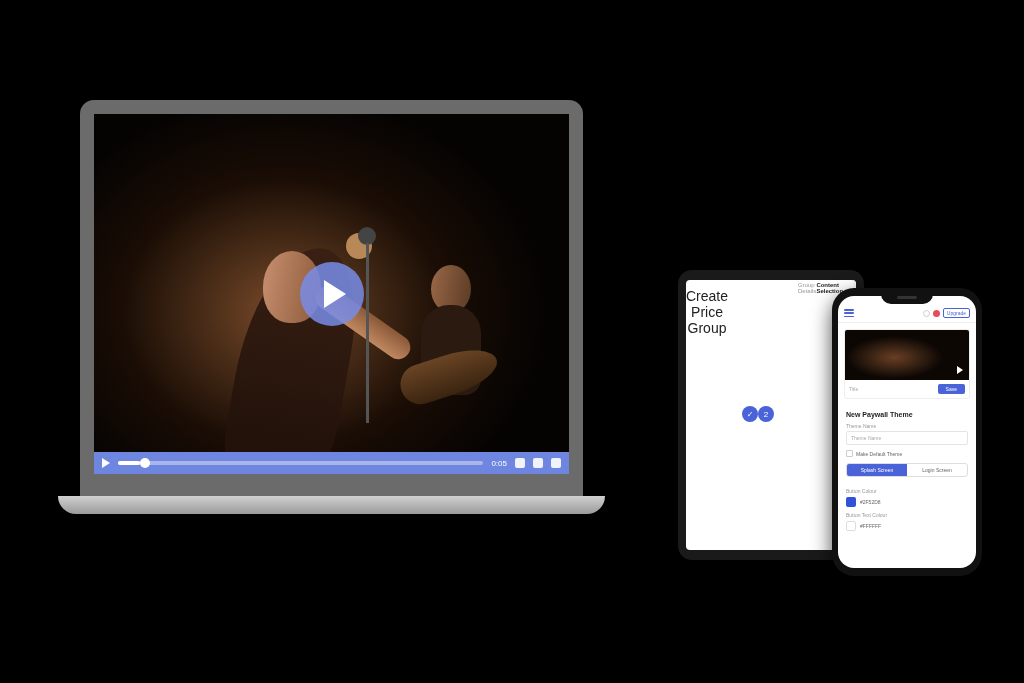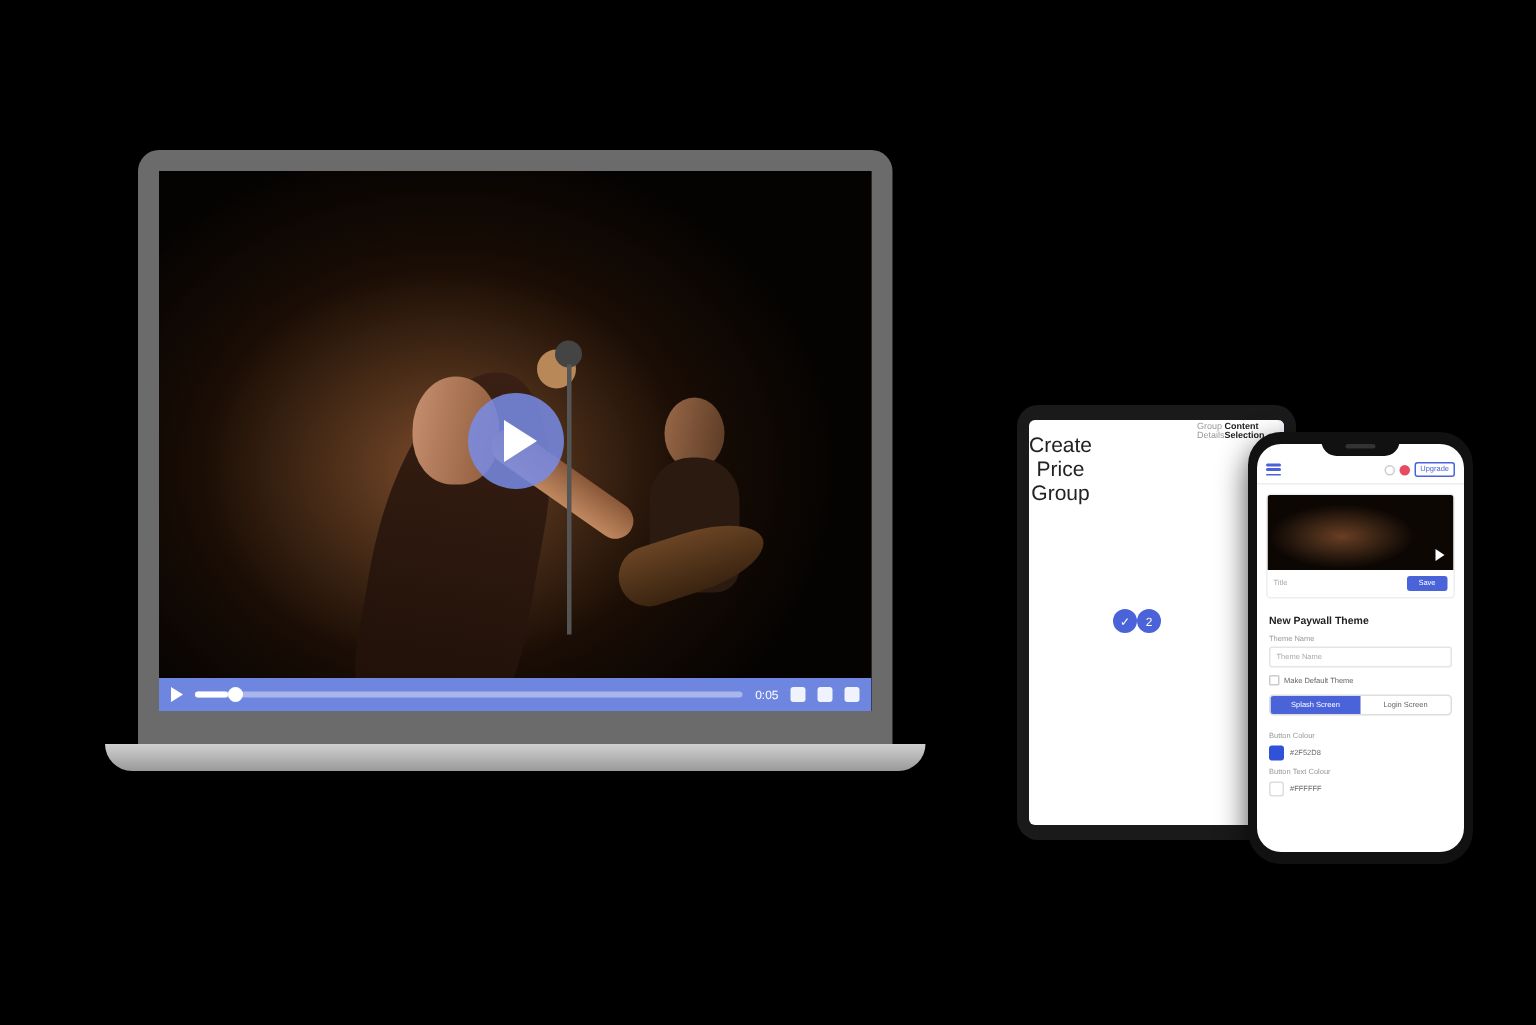--- a/index.html
+++ b/index.html
@@ -1,19 +1,19 @@
 <!DOCTYPE html>
 <html><head>
 <meta charset="utf-8">
 <style>
 * { box-sizing: border-box; margin: 0; padding: 0; }
 body { background: #000; width: 1024px; height: 683px; position: relative; font-family: -apple-system, Helvetica, Arial, sans-serif; overflow: hidden; }
 
 
-.laptop { position: absolute; left: 92px; top: 100px; width: 503px; }
+.laptop { position: absolute; left: 80px; top: 100px; width: 503px; }
 .laptop-screen { border: 14px solid #6b6b6b; border-bottom: 22px solid #6b6b6b; border-radius: 14px 14px 0 0; background: #000; height: 396px; position: relative; overflow: hidden; }
 .laptop-base { height: 18px; background: linear-gradient(#d0d0d0,#9a9a9a); border-radius: 0 0 20px 20px; margin: 0 -22px; box-shadow: 0 4px 6px rgba(0,0,0,.5); }
 .video-scene { position: absolute; inset: 0; background: radial-gradient(ellipse 55% 60% at 40% 55%, #7a4a2a 0%, #4a2d18 30%, #1a0d05 62%, #050302 100%); }
 .singer { position:absolute; left:26%; top:38%; width:150px; height:220px; }
 .singer .head{position:absolute;left:45px;top:0;width:58px;height:72px;border-radius:50% 50% 45% 45%;background:linear-gradient(100deg,#c89070,#8a5838);}
 .singer .hair{position:absolute;left:20px;top:-6px;width:110px;height:240px;border-radius:60% 40% 30% 20%;background:linear-gradient(180deg,#3a2014,#1d0f08);transform:rotate(10deg);}
 .singer .arm{position:absolute;left:88px;top:40px;width:24px;height:110px;border-radius:12px;background:linear-gradient(90deg,#c08860,#8a5838);transform:rotate(-55deg);transform-origin:top;}
 .singer .hand{position:absolute;left:128px;top:-18px;width:26px;height:26px;border-radius:50%;background:#b88858;}
 .mic{position:absolute;left:140px;top:-24px;width:18px;height:18px;border-radius:50%;background:#444;}
 .mic-stand{position:absolute;left:148px;top:-8px;width:3px;height:180px;background:#555;}

